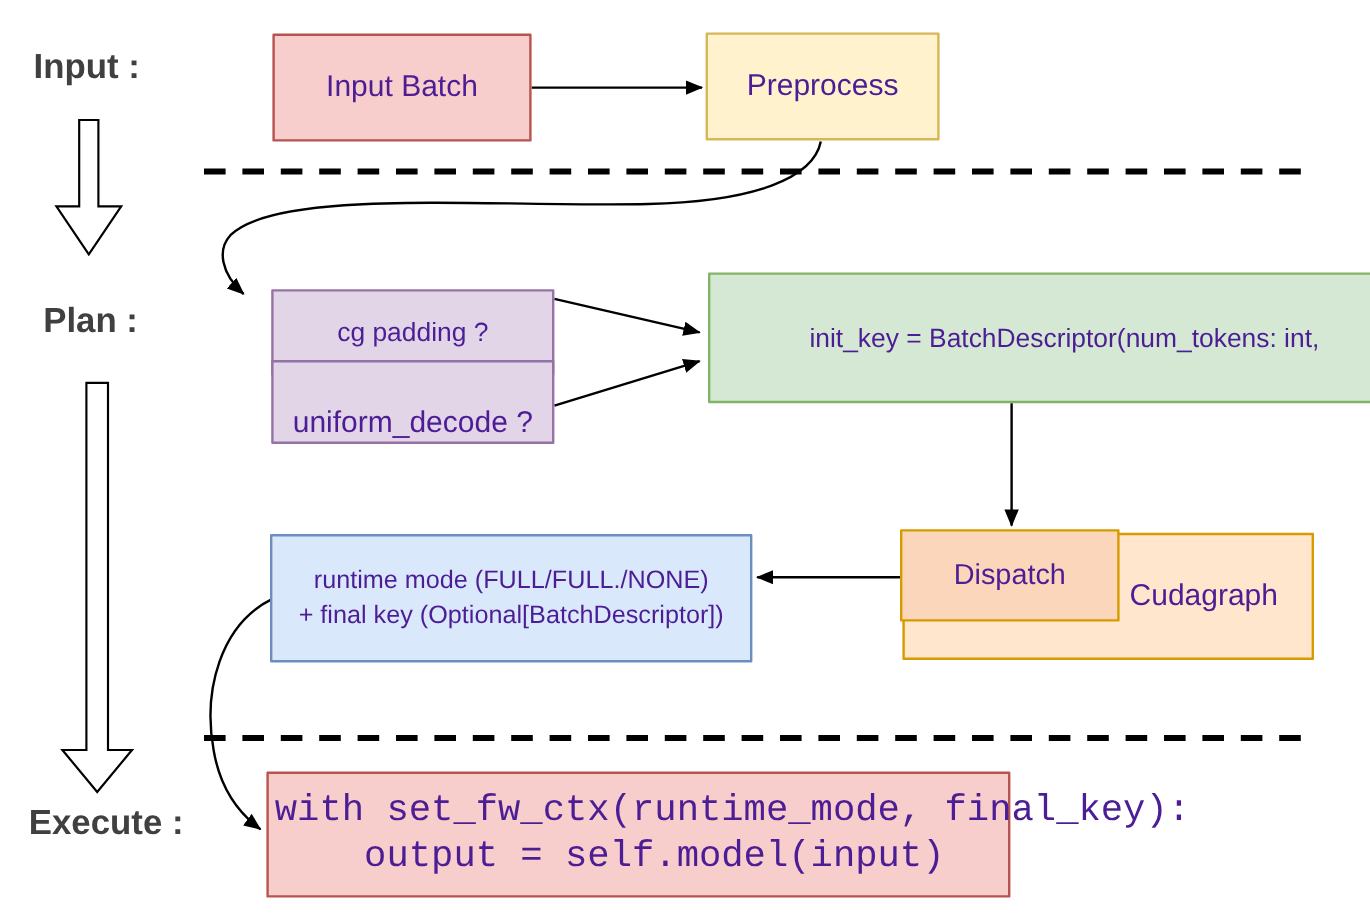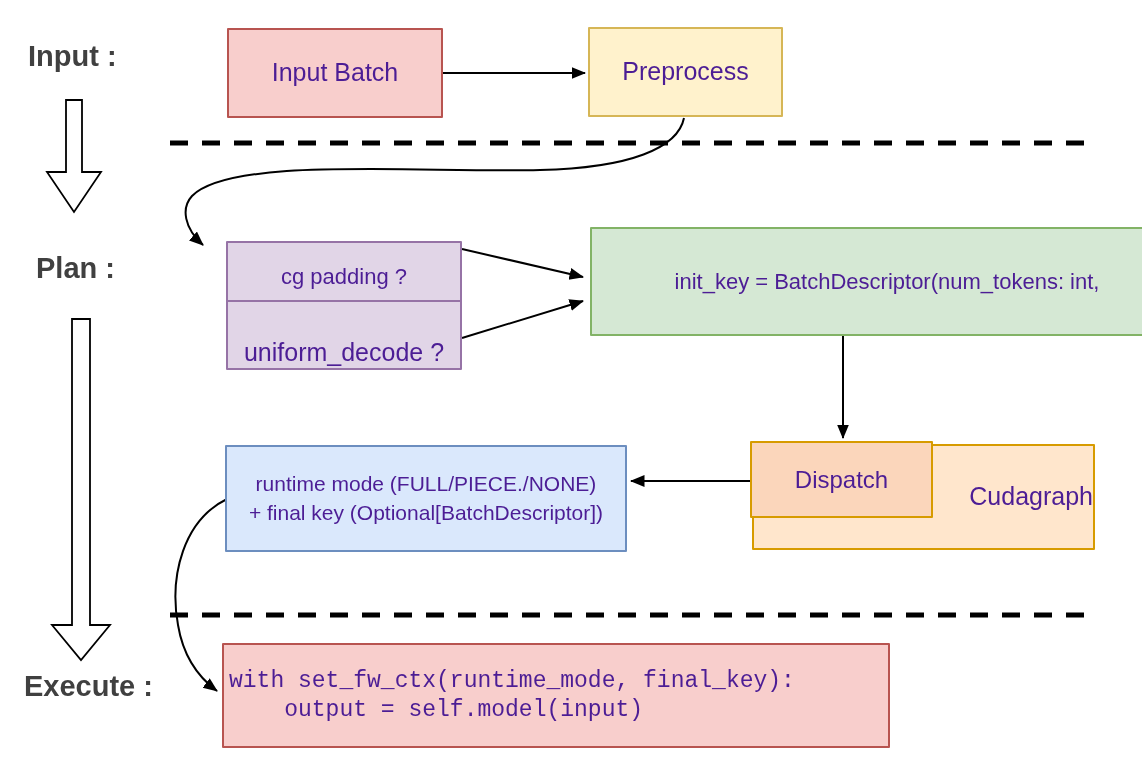--- a/index.html
+++ b/index.html
@@ -52,26 +52,26 @@
   .node-blue   { background: var(--c-blue_fill);   border-color: var(--c-blue_border); }
   .node-orange { background: var(--c-orange_fill); border-color: var(--c-orange_border); }
   .node-orange-inner { background: var(--c-orange_inner_fill); border-color: var(--c-orange_border); }
 
   #node-input-batch   { left: 227px; top: 28px;  width: 216px; height: 90px;  font-size: 25px; }
   #node-preprocess    { left: 588px; top: 27px;  width: 195px; height: 90px;  font-size: 25px; }
   #node-cg-padding    { left: 226px; top: 209px; width: 236px; height: 72px;  font-size: 22px; margin-top: 32px; }
   #node-uniform-decode{ left: 226px; top: 300px; width: 236px; height: 70px;  font-size: 25px; justify-content: flex-end; }
   #node-init-key      { left: 590px; top: 227px; width: 594px; height: 109px; font-size: 22px; line-height: 1.35; }
   #node-dispatcher    { left: 752px; top: 444px; width: 343px; height: 106px; font-size: 25px;
-                        align-items: flex-end; justify-content: center; }
+                        align-items: flex-end; justify-content: center; padding-right: 28px; }
   #node-dispatch      { left: 750px; top: 441px; width: 183px; height: 77px;  font-size: 24px; z-index: 3; }
   #node-runtime-mode  { left: 225px; top: 445px; width: 402px; height: 107px; font-size: 21px; line-height: 1.35; }
-  #node-execute-code  { left: 222px; top: 643px; width: 668px; height: 105px;
+  #node-execute-code  { left: 222px; top: 643px; width: 620px; height: 105px;
                         font-family: "Liberation Mono", monospace;
-                        font-size: 23px; line-height: 1.25;
+                        font-size: 31px; line-height: 1.25;
                         align-items: flex-start; padding-left: 5px;
                         text-align: left; border-width: 2.5px; }
   #node-execute-code .code-line { white-space: pre; }
 
   #label-input   { left: 28px; top: 40px; }
   #label-plan    { left: 36px; top: 252px; }
   #label-execute { left: 24px; top: 670px; }
 </style>
 </head>
 <body>
@@ -127,21 +127,21 @@
 
   <div class="node node-orange" id="node-dispatcher">
     <span>Cudagraph</span>
   </div>
 
   <div class="node node-orange-inner" id="node-dispatch">
     <span>Dispatch</span>
   </div>
 
   <div class="node node-blue" id="node-runtime-mode">
-    <span>runtime mode (FULL/PIECE./NONE)</span>
+    <span>runtime mode (FULL/FULL./NONE)</span>
     <span>+ final key (Optional[BatchDescriptor])</span>
   </div>
 
   <div class="node node-red" id="node-execute-code">
     <span class="code-line">with set_fw_ctx(runtime_mode, final_key):</span>
     <span class="code-line">    output = self.model(input)</span>
   </div>
 
 </div>
 

